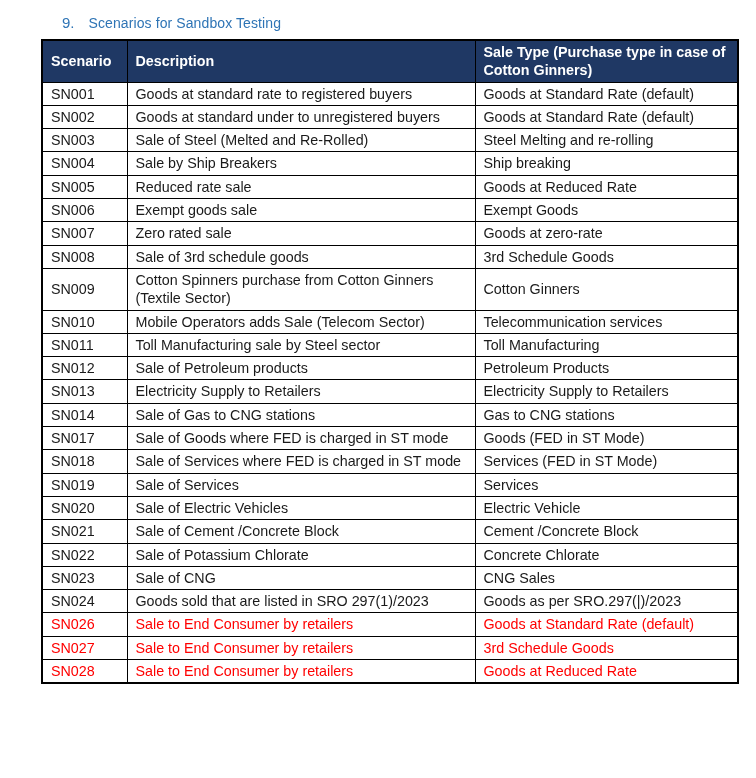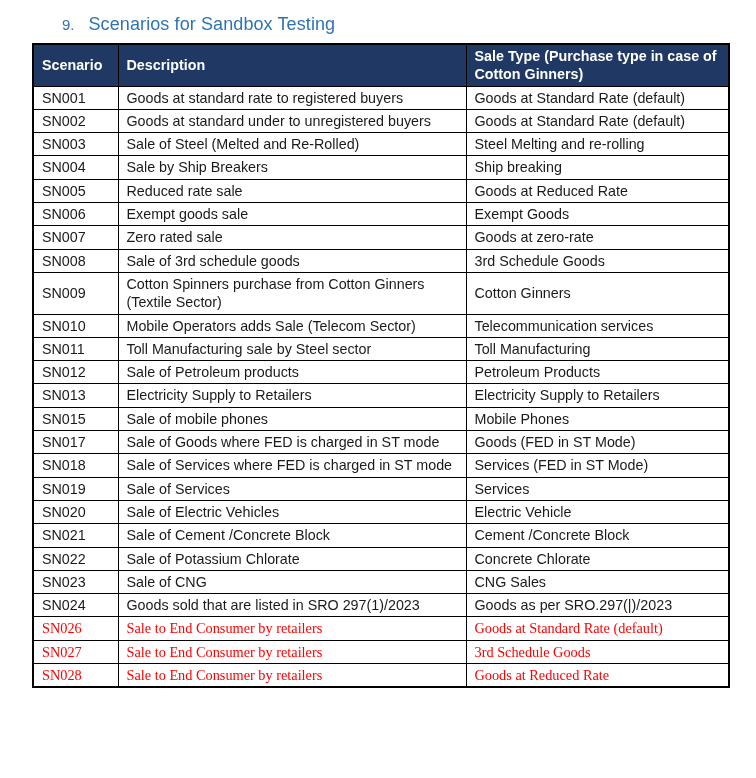--- a/index.html
+++ b/index.html
@@ -27,23 +27,23 @@
   }
   .doc-title {
     margin: 14px 0 8px 62px;
     color: var(--title-color);
     display: flex;
     align-items: baseline;
     gap: 14px;
     font-weight: 500;
   }
   .doc-title .title-number { font-size: 15px; }
-  .doc-title .title-text   { font-size: 18px; letter-spacing: 0.1px; }
+  .doc-title .title-text   { font-size: 14px; letter-spacing: 0.1px; }
   table.scenario-table {
-    margin-left: 32px;
+    margin-left: 41px;
     width: 696px;
     border-collapse: collapse;
     table-layout: fixed;
     border: 2px solid var(--border-color);
     font-size: 14.3px;
     color: var(--body-text);
   }
   table.scenario-table col.col-scenario { width: 85px; }
   table.scenario-table col.col-description { width: 348px; }
   table.scenario-table col.col-saletype { width: 263px; }
@@ -56,21 +56,21 @@
   }
   thead th {
     background: var(--header-bg);
     color: var(--header-text);
     font-weight: bold;
     font-size: 14.3px;
     height: 42px;
   }
   tbody td { height: 22px; }
   tbody td.scenario-cell { }
-  tbody tr.highlight td { color: var(--highlight-text); font-family: Liberation Serif, serif; }
+  tbody tr.highlight td { color: var(--highlight-text); }
 </style>
 </head>
 <body>
 
 <div class="page">
 
   <h1 class="doc-title">
     <span class="title-number">9.</span>
     <span class="title-text">Scenarios for Sandbox Testing</span>
   </h1>
@@ -148,23 +148,23 @@
       <td class="scenario-cell">SN012</td>
       <td class="description-cell">Sale of Petroleum products</td>
       <td class="sale-type-cell">Petroleum Products</td>
     </tr>
         <tr>
       <td class="scenario-cell">SN013</td>
       <td class="description-cell">Electricity Supply to Retailers</td>
       <td class="sale-type-cell">Electricity Supply to Retailers</td>
     </tr>
         <tr>
-      <td class="scenario-cell">SN015</td>
-      <td class="description-cell">Sale of mobile phones</td>
-      <td class="sale-type-cell">Mobile Phones</td>
+      <td class="scenario-cell">SN014</td>
+      <td class="description-cell">Sale of Gas to CNG stations</td>
+      <td class="sale-type-cell">Gas to CNG stations</td>
     </tr>
         <tr>
       <td class="scenario-cell">SN017</td>
       <td class="description-cell">Sale of Goods where FED is charged in ST mode</td>
       <td class="sale-type-cell">Goods (FED in ST Mode)</td>
     </tr>
         <tr>
       <td class="scenario-cell">SN018</td>
       <td class="description-cell">Sale of Services where FED is charged in ST mode</td>
       <td class="sale-type-cell">Services (FED in ST Mode)</td>

